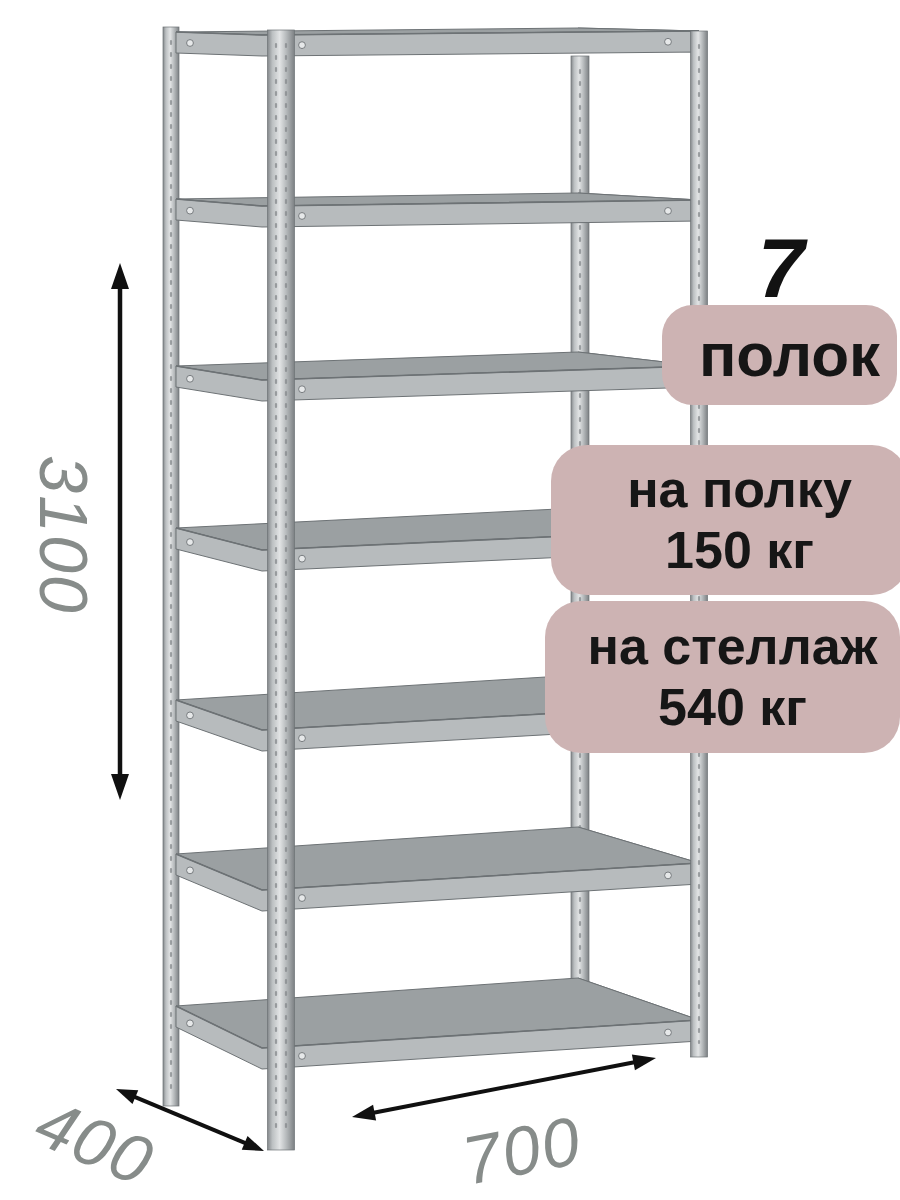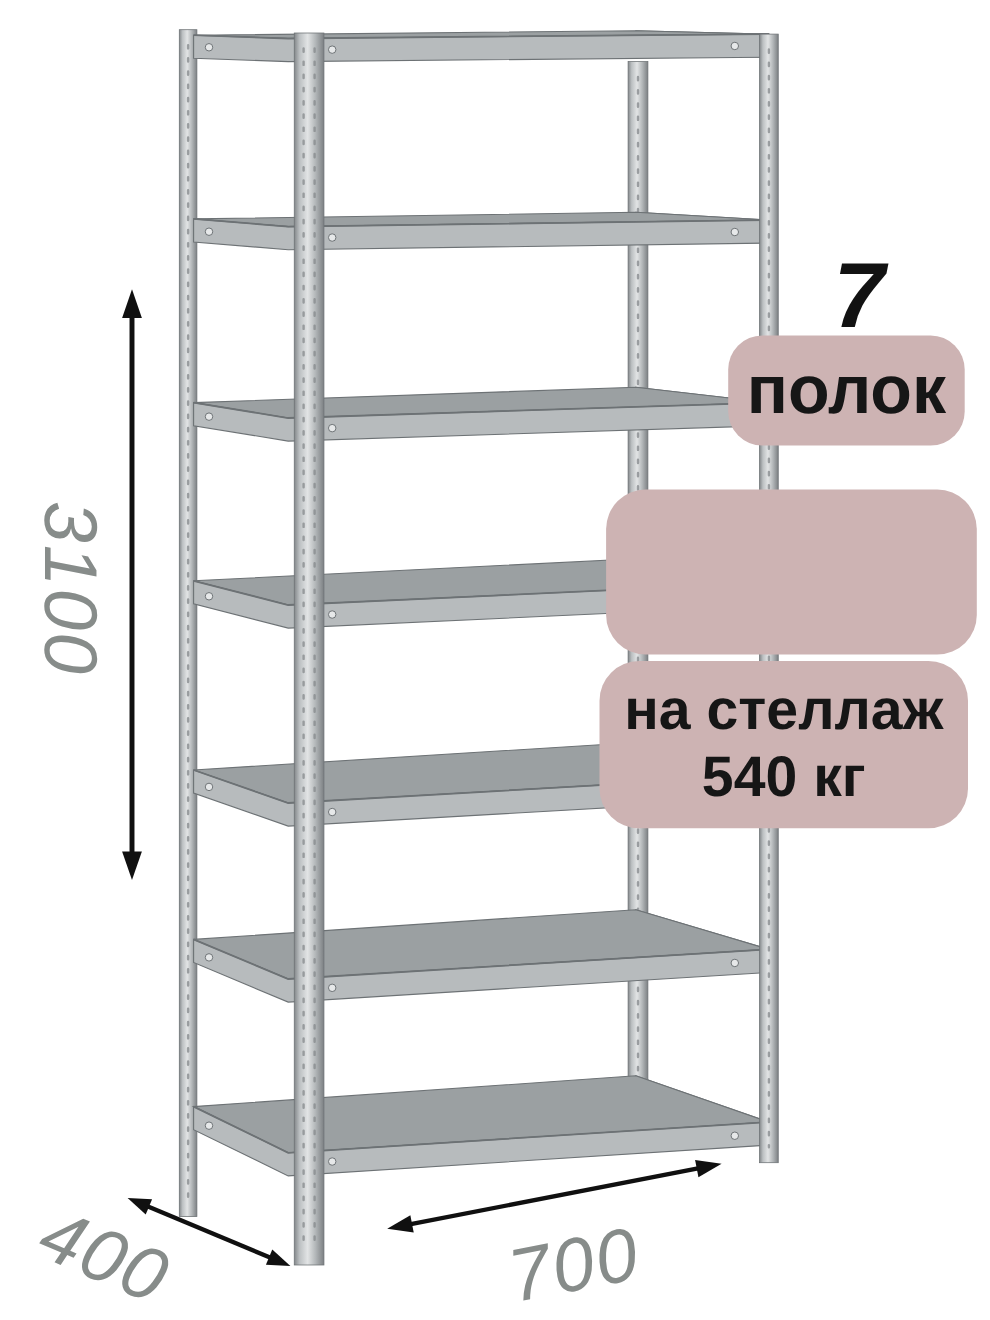--- a/index.html
+++ b/index.html
@@ -14,21 +14,21 @@
     position:absolute;color:var(--dim-color);font-style:italic;
     font-size:68px;letter-spacing:2px;white-space:nowrap;line-height:1;
   }
   .big-seven{
     position:absolute;color:#121212;font-size:84px;font-weight:bold;
     font-style:italic;line-height:1;
   }
   .badge{
     position:absolute;background:var(--badge-bg);color:var(--badge-text);
     display:flex;flex-direction:column;align-items:center;justify-content:center;
-    font-weight:bold;text-align:left;line-height:1.18;
+    font-weight:bold;text-align:left;line-height:1.18;padding-left:20px;
   }
   .badge .line{white-space:nowrap;}
 </style>
 </head>
 <body style="--badge-bg: #cdb3b3; --badge-text: #161616; --dim-color: #878c8a;">
 
 <div class="scene">
 
   <svg id="rack-svg" viewBox="0 0 900 1200" width="900" height="1200">
     <defs>
@@ -123,20 +123,22 @@
 
   <div class="dim" style="left:522px;top:1150px;transform:translate(-50%,-50%) rotate(-11deg);">700</div>
 
   <div class="big-seven" style="left:781px;top:268px;transform:translate(-50%,-50%);">7</div>
 
   <div class="badge" style="left:662px;top:305px;width:215px;height:100px;border-radius:31px;font-size:62px;">
     <div class="line">полок</div>
   </div>
 
   <div class="badge" style="left:551px;top:445px;width:337px;height:150px;border-radius:36px;font-size:52px;">
+    <div class="line">на полку</div>
+    <div class="line">150 кг</div>
   </div>
 
   <div class="badge" style="left:545px;top:601px;width:335px;height:152px;border-radius:36px;font-size:52px;">
     <div class="line">на стеллаж</div>
     <div class="line">540 кг</div>
   </div>
 
 </div>
 
 </body></html>

